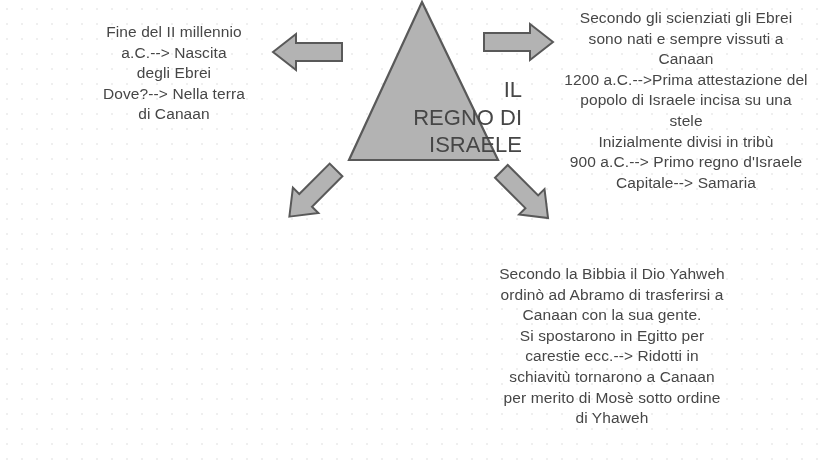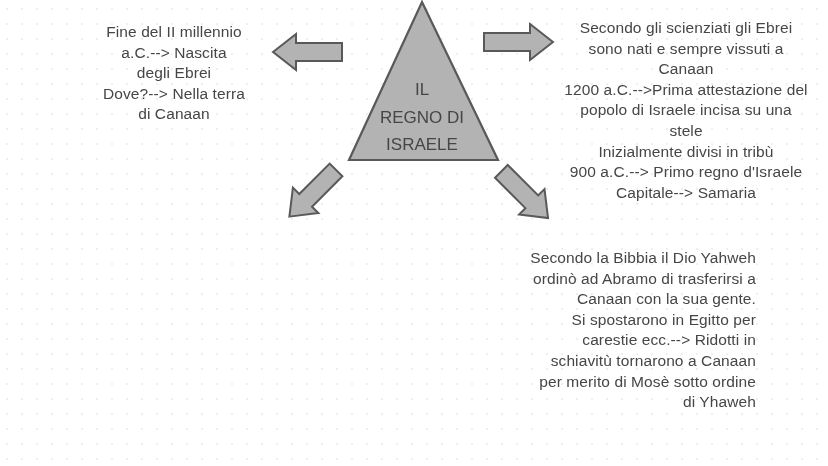--- a/index.html
+++ b/index.html
@@ -30,43 +30,43 @@
     position: absolute;
     text-align: center;
     color: #464646;
     font-size: 15.5px;
     line-height: 20.6px;
     white-space: pre-line;
     letter-spacing: 0.1px;
   }
 
   #text-top-left   { left: 58px;  top: 22px;  width: 232px; }
-  #text-top-right  { left: 548px; top: 18px;  width: 276px; }
+  #text-top-right  { left: 548px; top: 8px;  width: 276px; }
   #text-bottom-left{ left: 66px;  top: 250px; width: 270px; }
-  #text-bottom-right{ left: 468px; top: 248px; width: 288px; text-align: right; }
+  #text-bottom-right{ left: 468px; top: 264px; width: 288px; }
 
   .shape {
     position: absolute;
     overflow: visible;
   }
 
   #triangle-shape { left: 345px; top: -2px; }
   #arrow-top-left-shape { left: 270px; top: 28px; }
   #arrow-top-right-shape { left: 480px; top: 18px; }
   #arrow-bottom-left-shape { left: 272px; top: 158px; }
   #arrow-bottom-right-shape { left: 484px; top: 158px; }
 
   #triangle-label {
     position: absolute;
     left: 322px;
     top: 76px;
     width: 200px;
-    text-align: center;
+    text-align: right;
     color: #464646;
-    font-size: 17px;
+    font-size: 22px;
     line-height: 27.5px;
     white-space: pre-line;
     pointer-events: none;
   }
 </style>
 </head>
 <body>
 
 <div id="canvas">
 

